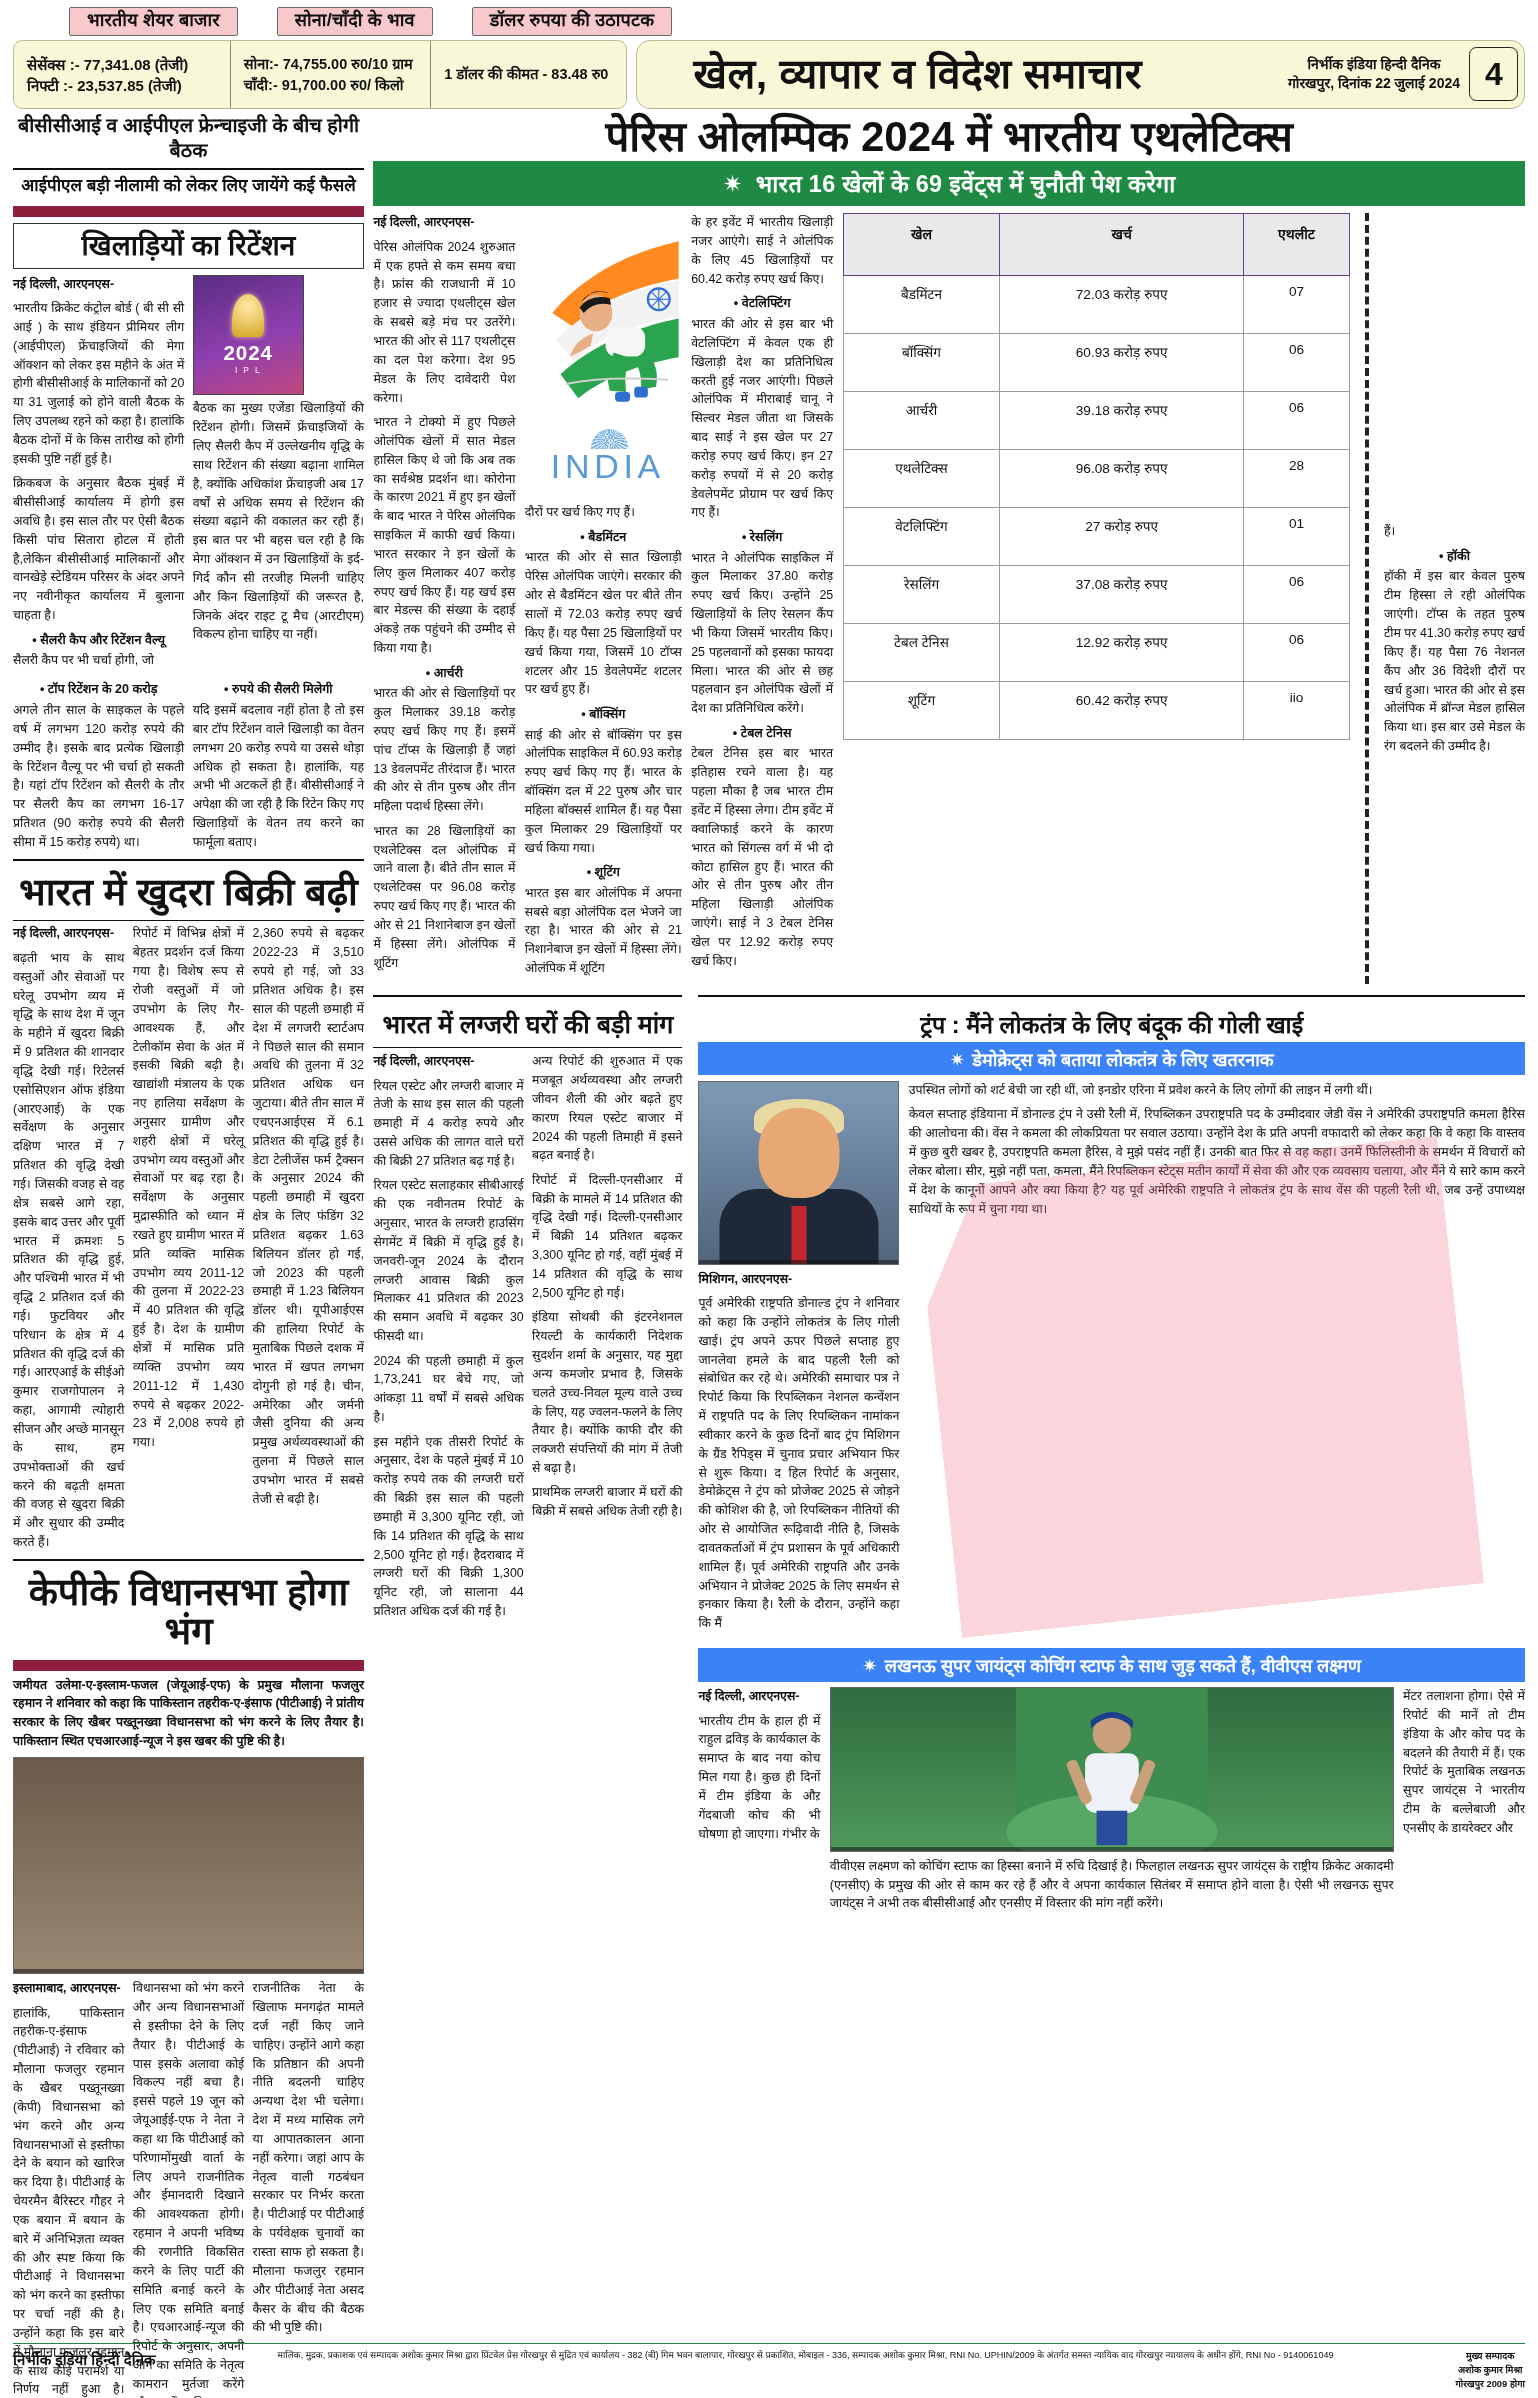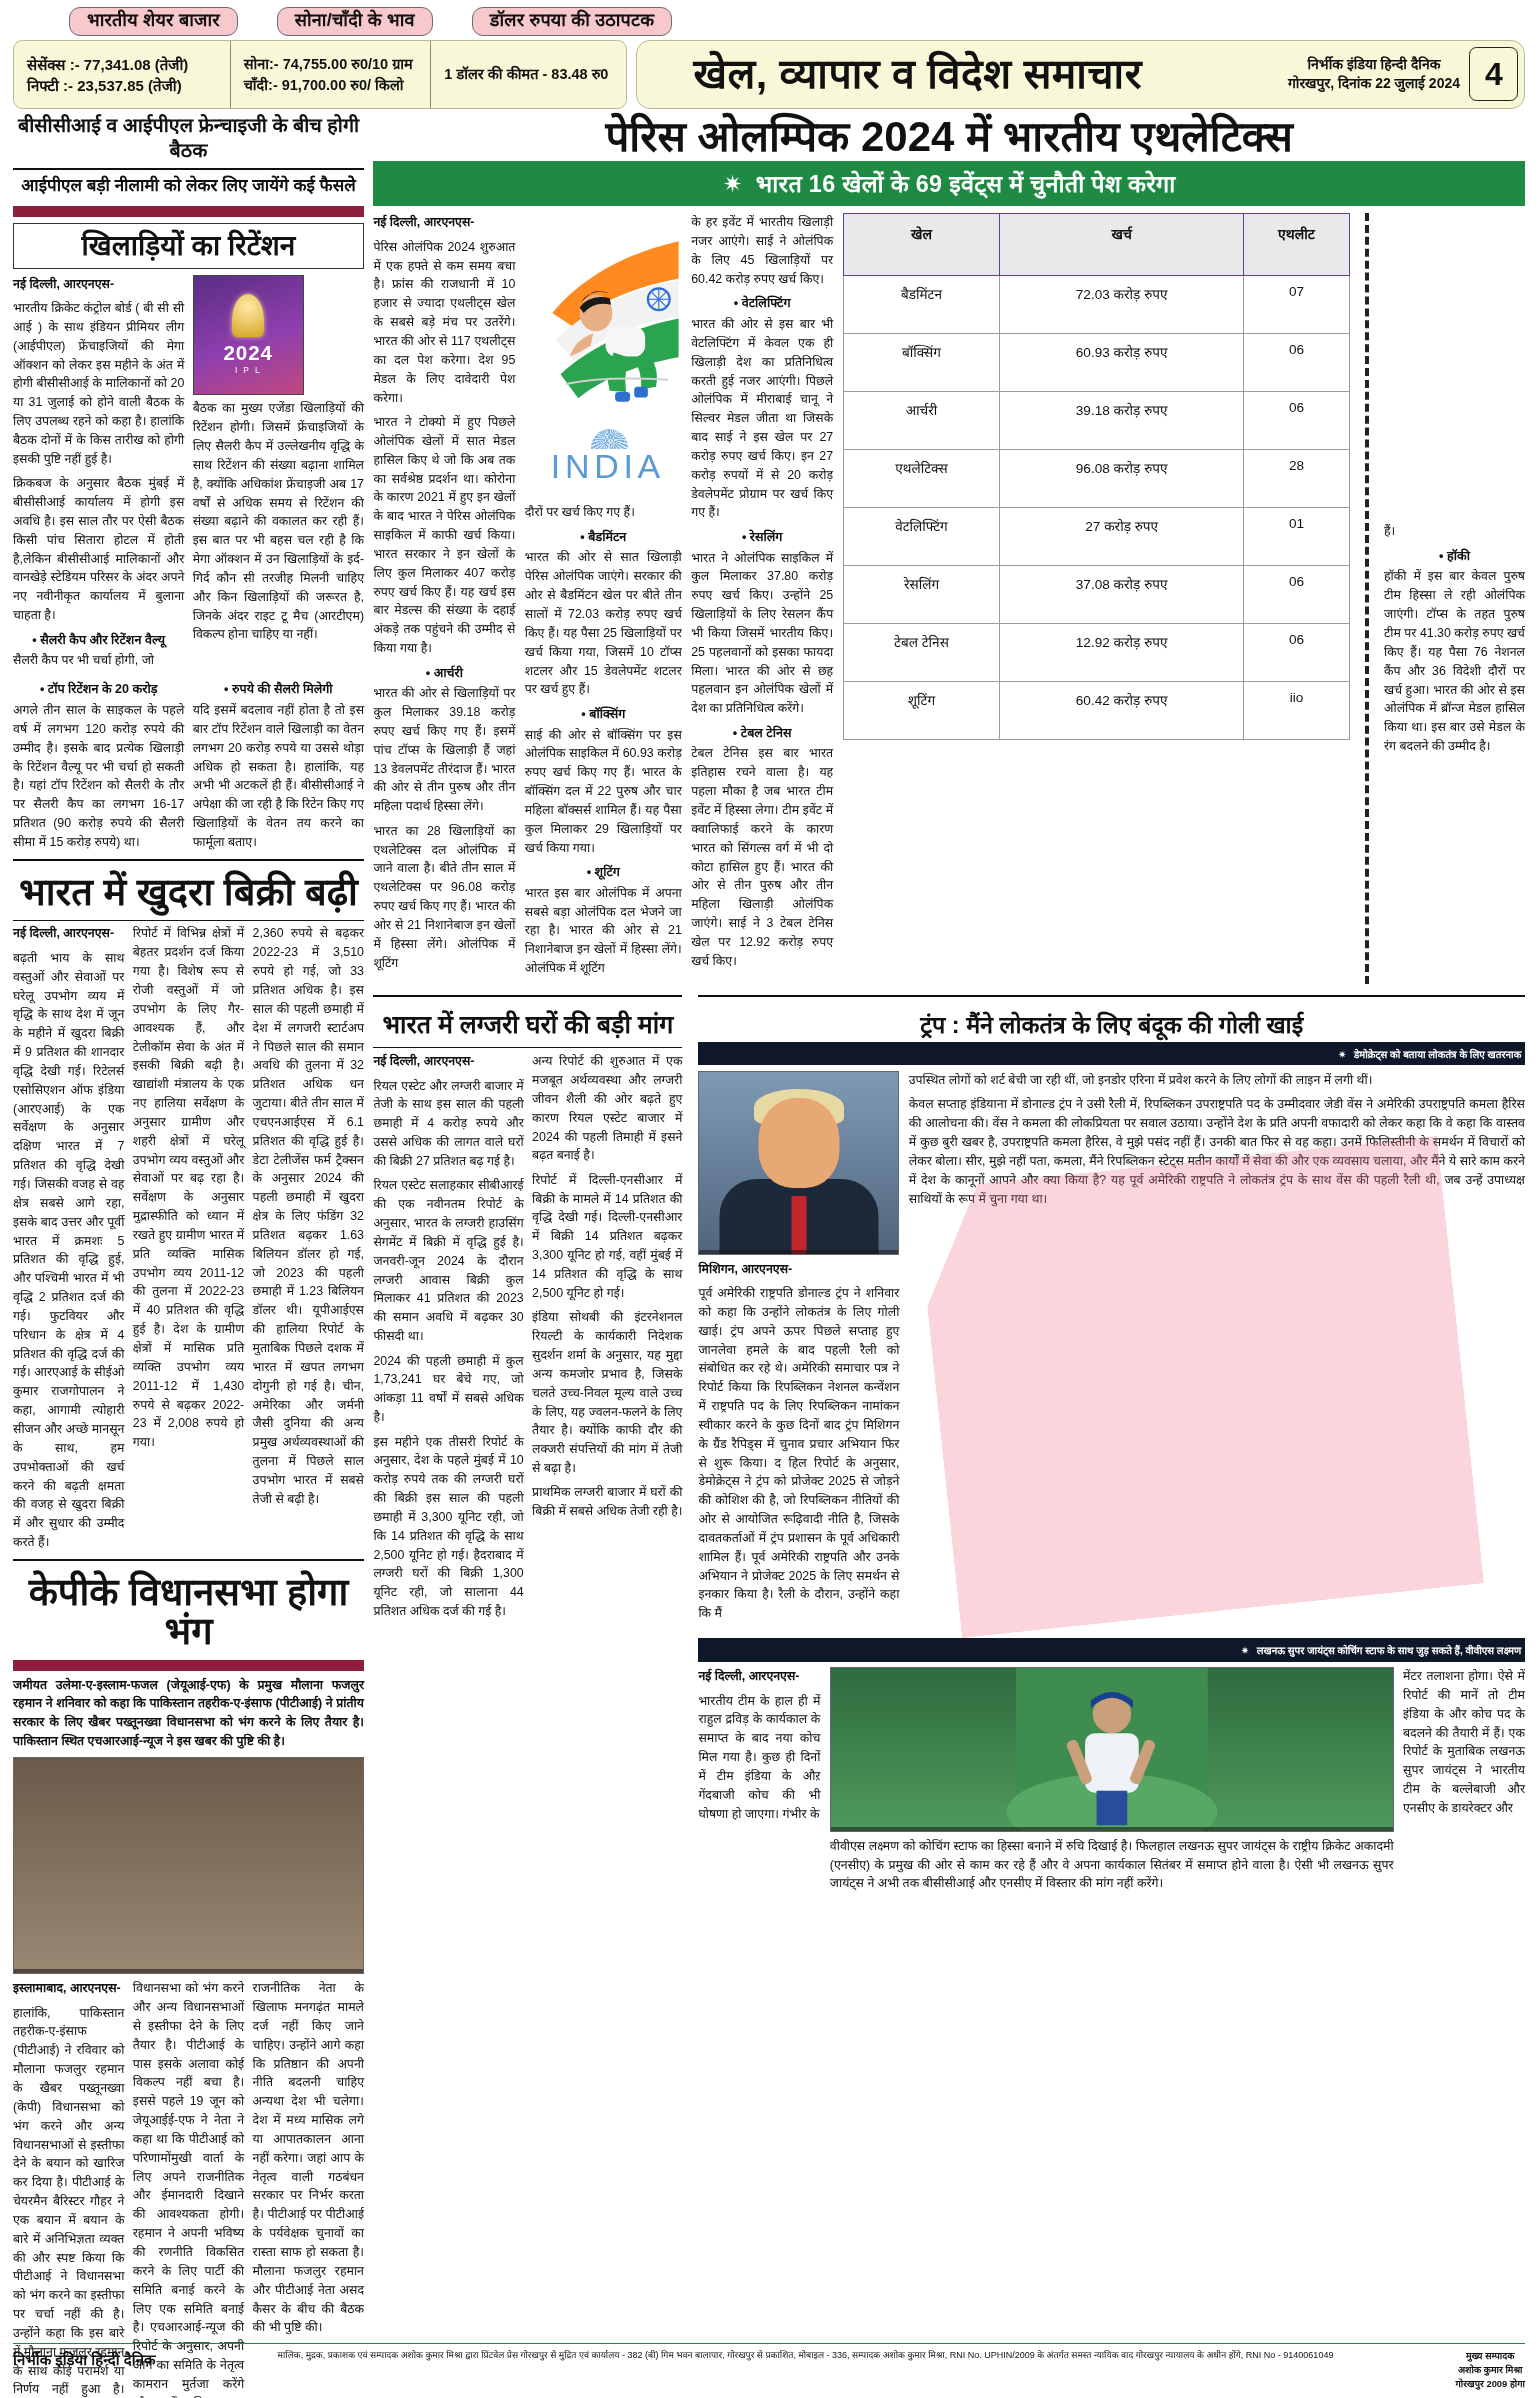--- a/index.html
+++ b/index.html
@@ -29,21 +29,21 @@
   .pillrow {
     display: flex;
     gap: 39px;
     padding-left: 56px;
     height: 36px;
     align-items: flex-end;
   }
   .pill {
     background: #f7c9cd;
     border: 0.9px solid #6b6b6b;
-    border-radius: 11px;
+    border-radius: 2px;
     padding: 2.8px 17px 4.7px;
     font-size: 18px;
     font-weight: 700;
     letter-spacing: 0.2px;
     white-space: nowrap;
     line-height: 1.1;
   }
   .tickerband {
     margin-top: 3.7px;
     display: flex;
@@ -293,25 +293,25 @@
     border-radius: 37px 37px 0 0;
   }
   .trumptie {
     position: absolute; left: 50%; bottom: 0; transform: translateX(-50%);
     width: 15px; height: 58px; background: #c1272d;
   }
 
   .cricketphoto { height: 165px; background: linear-gradient(#2e6b3e,#4f9a5c); }
   .assembly { height: 217px; background: linear-gradient(#6b5a4a,#9a8873); }
   .redhead {
-    background: #0f172a;
+    background: #3b82f6;
     color: #fff;
-    font-size: 10px;
+    font-size: 18px;
     font-weight: 800;
-    text-align: right;
+    text-align: center;
     padding: 4.7px 3.7px;
   }
   .redhead .star { margin-right: 7.5px; }
 
   .trumphead {
     font-size: 23.4px; font-weight: 800; text-align: center;
     padding: 5.6px 0 1.9px;
   }
 
   

